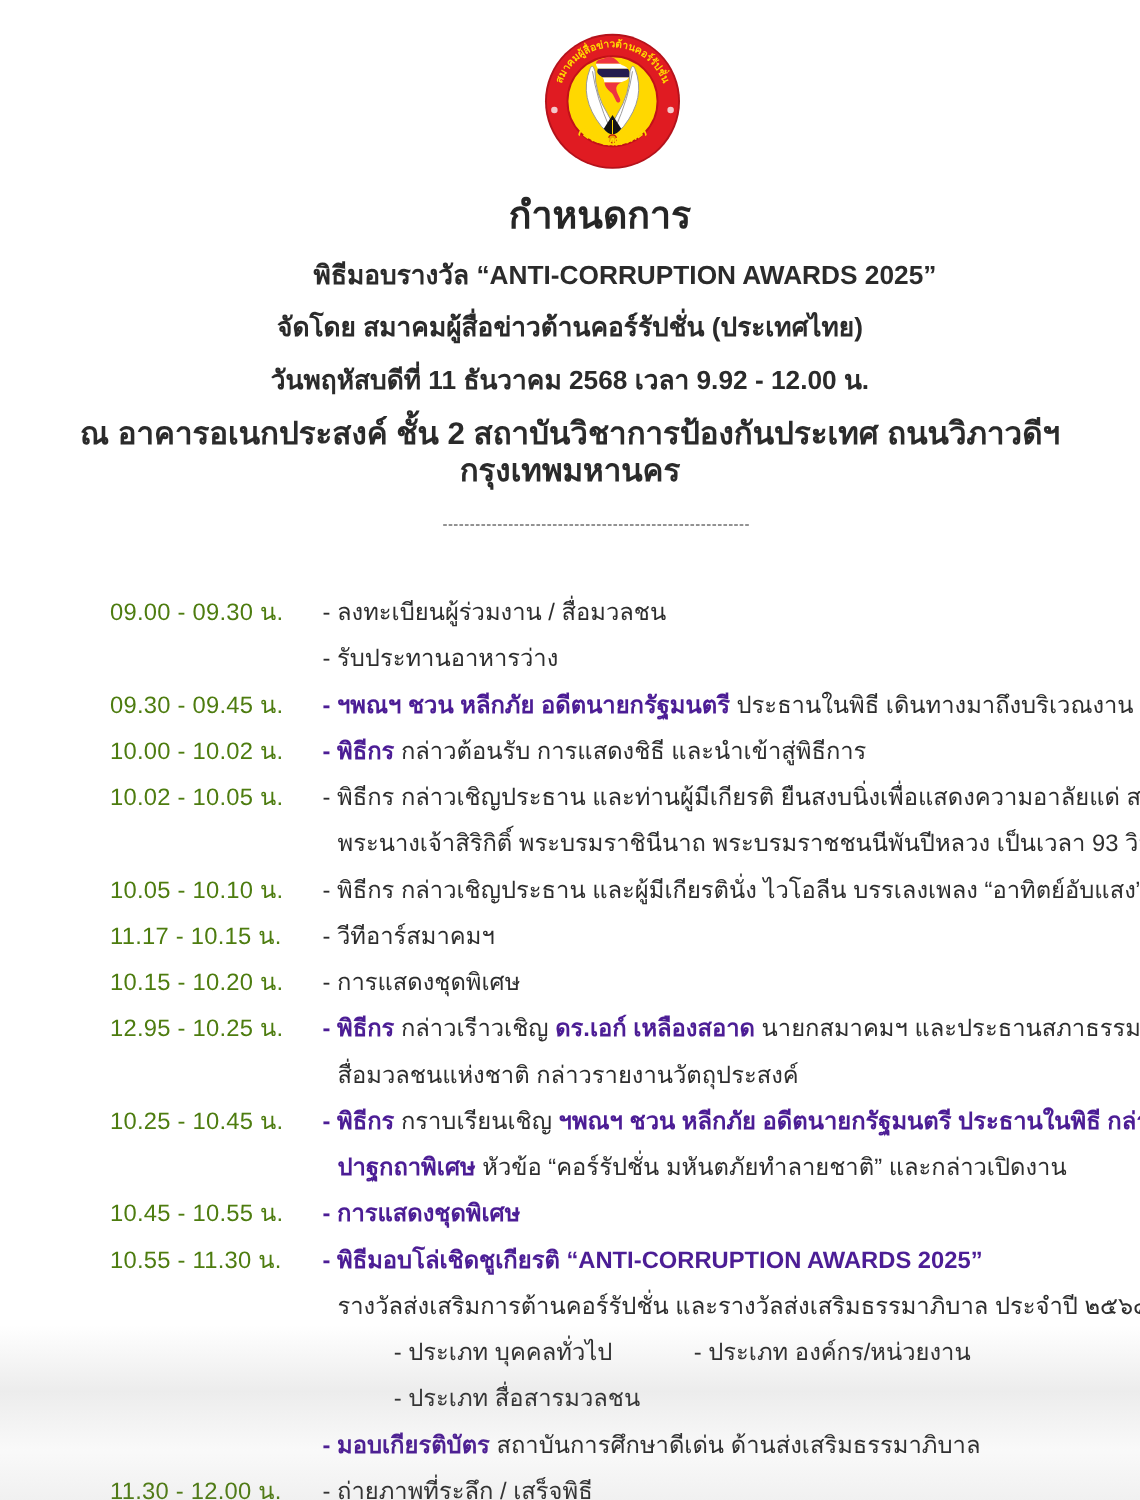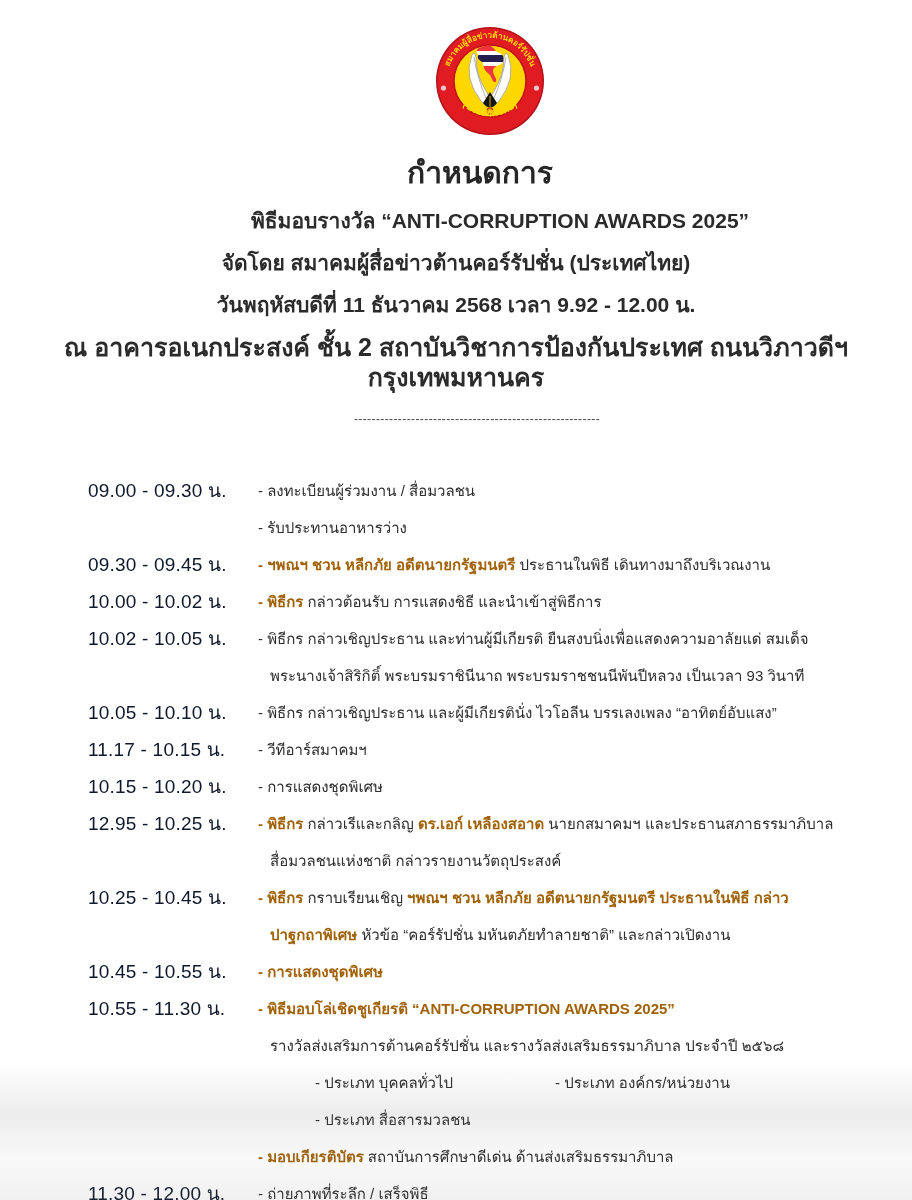--- a/index.html
+++ b/index.html
@@ -38,29 +38,29 @@
   }
 
   
   .schedule{
     margin-top:46px;
     padding-left:88px;
     padding-right:24px;
   }
   .row{display:grid;grid-template-columns:170px 1fr}
   .time{
-    font-size:19px;line-height:37px;color:#0f172a;
+    font-size:19px;line-height:37px;color:#4d7c0f;
     letter-spacing:.2px;white-space:nowrap;
   }
   .desc{min-width:0}
-  .line{font-size:15px;line-height:37px;white-space:nowrap;color:#2e2e2e}
+  .line{font-size:19px;line-height:37px;white-space:nowrap;color:#2e2e2e}
   .line.indent0{padding-left:0}
   .line.indent1{padding-left:12px}
   .line.indent2{padding-left:57px}
-  .seg.bold{font-weight:700;color:#a16207}
+  .seg.bold{font-weight:700;color:#4c1d95}
 
   
   .scan-shade{
     position:absolute;left:0;right:0;top:1060;top:1060px;height:140px;
     background:linear-gradient(180deg,
       rgba(110,110,110,0) 0%,
       rgba(110,110,110,0.13) 38%,
       rgba(110,110,110,0.04) 72%,
       rgba(110,110,110,0.10) 100%);
     pointer-events:none;
@@ -169,21 +169,21 @@
       </div>
       <div class="row">
         <div class="time">10.15 - 10.20 น.</div>
         <div class="desc">
           <div class="line indent0"><span class="seg">- การแสดงชุดพิเศษ</span></div>
         </div>
       </div>
       <div class="row">
         <div class="time">12.95 - 10.25 น.</div>
         <div class="desc">
-          <div class="line indent0"><span class="seg bold">- พิธีกร</span><span class="seg"> กล่าวเรีและกลิญ </span><span class="seg bold">ดร.เอก์ เหลืองสอาด</span><span class="seg"> นายกสมาคมฯ และประธานสภาธรรมาภิบาล</span></div>
+          <div class="line indent0"><span class="seg bold">- พิธีกร</span><span class="seg"> กล่าวเรีาวเชิญ </span><span class="seg bold">ดร.เอก์ เหลืองสอาด</span><span class="seg"> นายกสมาคมฯ และประธานสภาธรรมาภิบาล</span></div>
           <div class="line indent1"><span class="seg">สื่อมวลชนแห่งชาติ กล่าวรายงานวัตถุประสงค์</span></div>
         </div>
       </div>
       <div class="row">
         <div class="time">10.25 - 10.45 น.</div>
         <div class="desc">
           <div class="line indent0"><span class="seg bold">- พิธีกร</span><span class="seg"> กราบเรียนเชิญ </span><span class="seg bold">ฯพณฯ ชวน หลีกภัย อดีตนายกรัฐมนตรี ประธานในพิธี กล่าว</span></div>
           <div class="line indent1"><span class="seg bold">ปาฐกถาพิเศษ</span><span class="seg"> หัวข้อ “คอร์รัปชั่น มหันตภัยทำลายชาติ” และกล่าวเปิดงาน</span></div>
         </div>
       </div>

